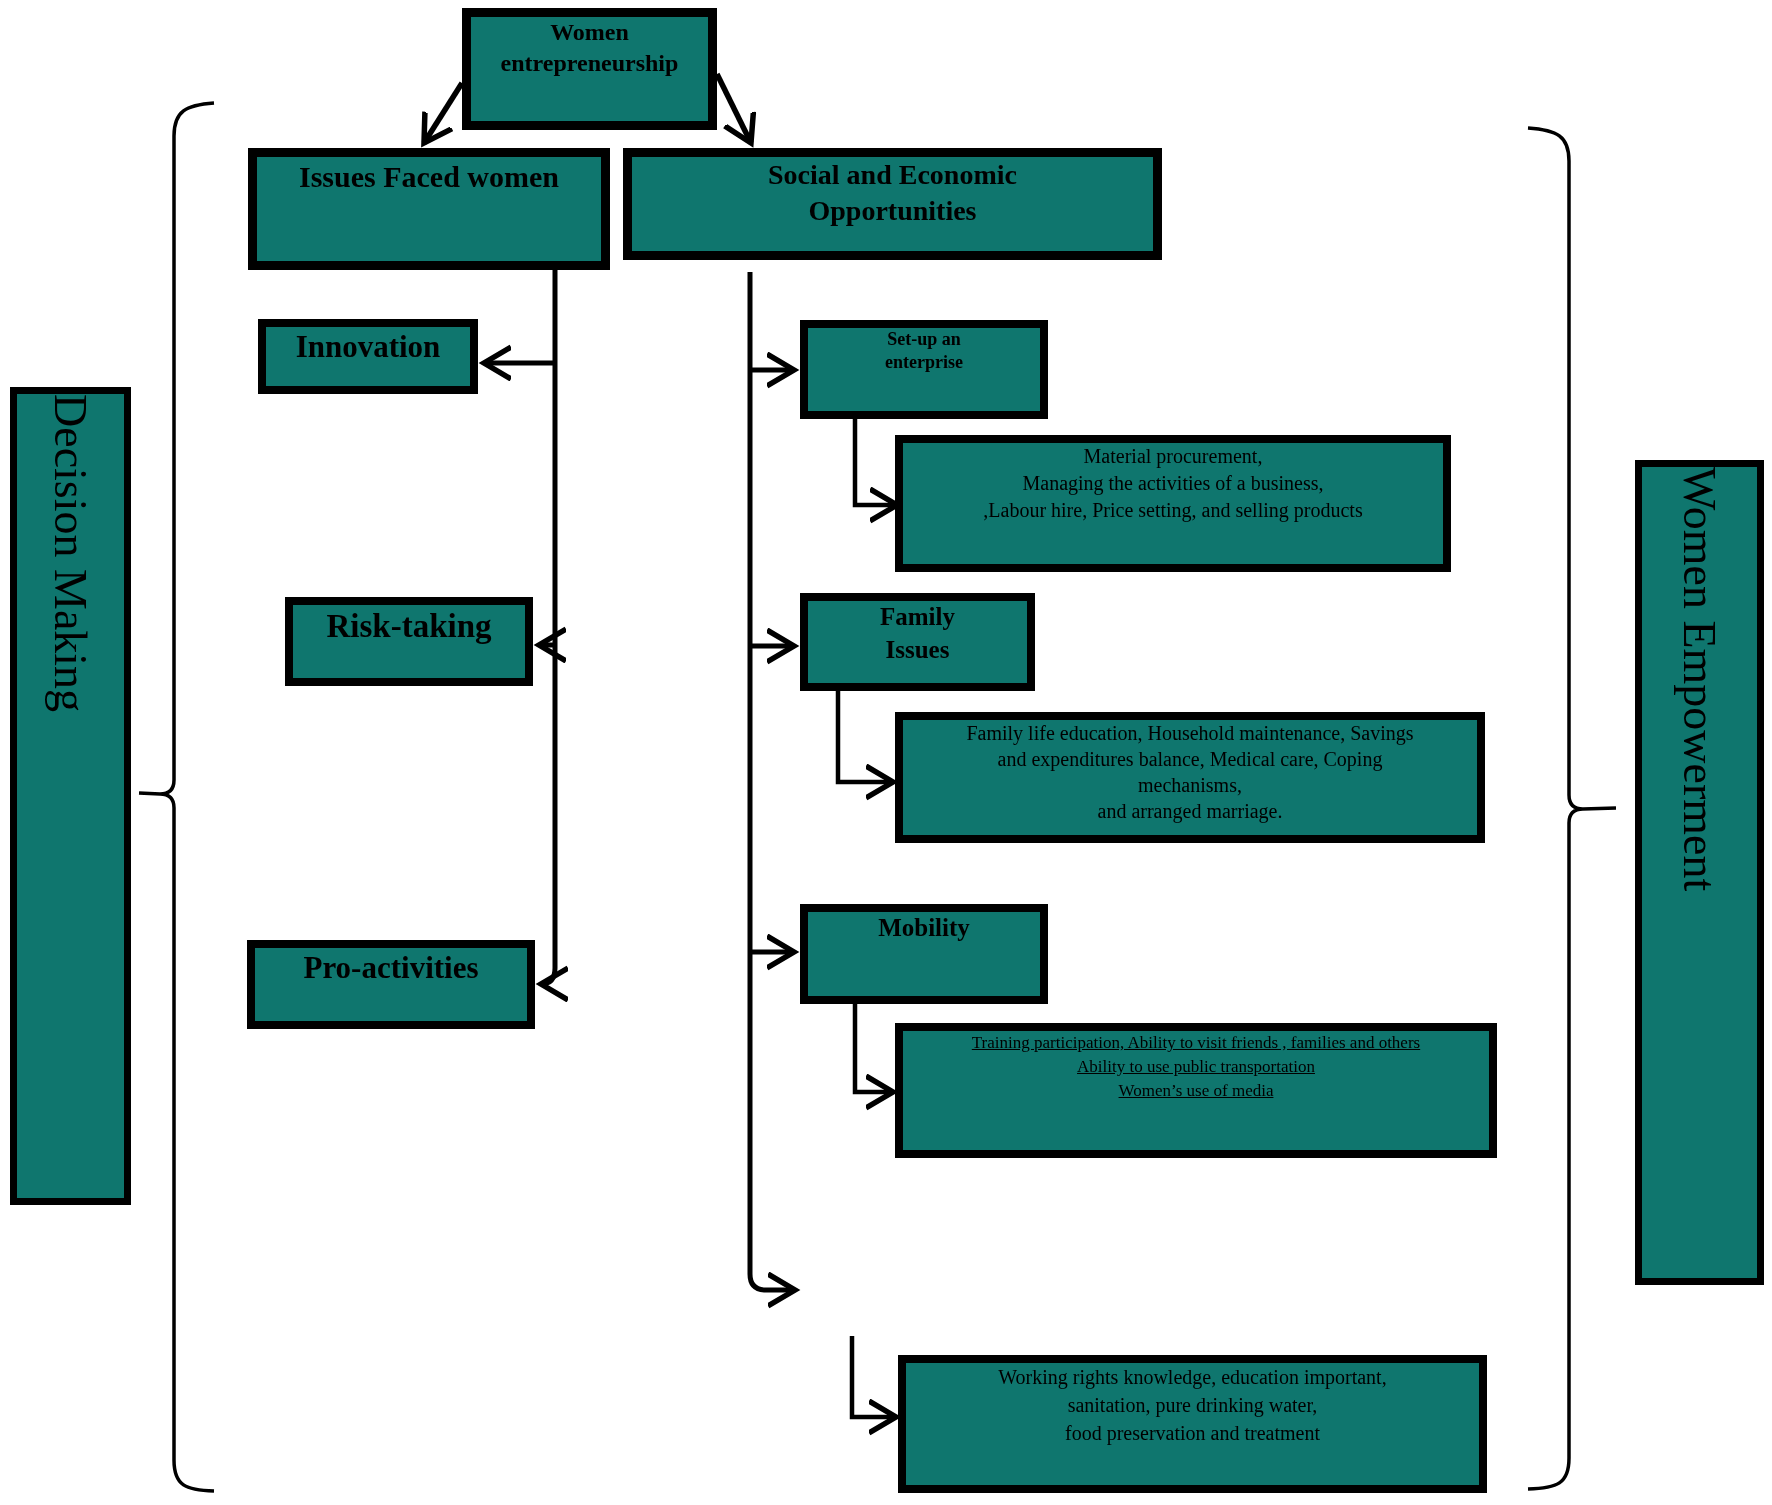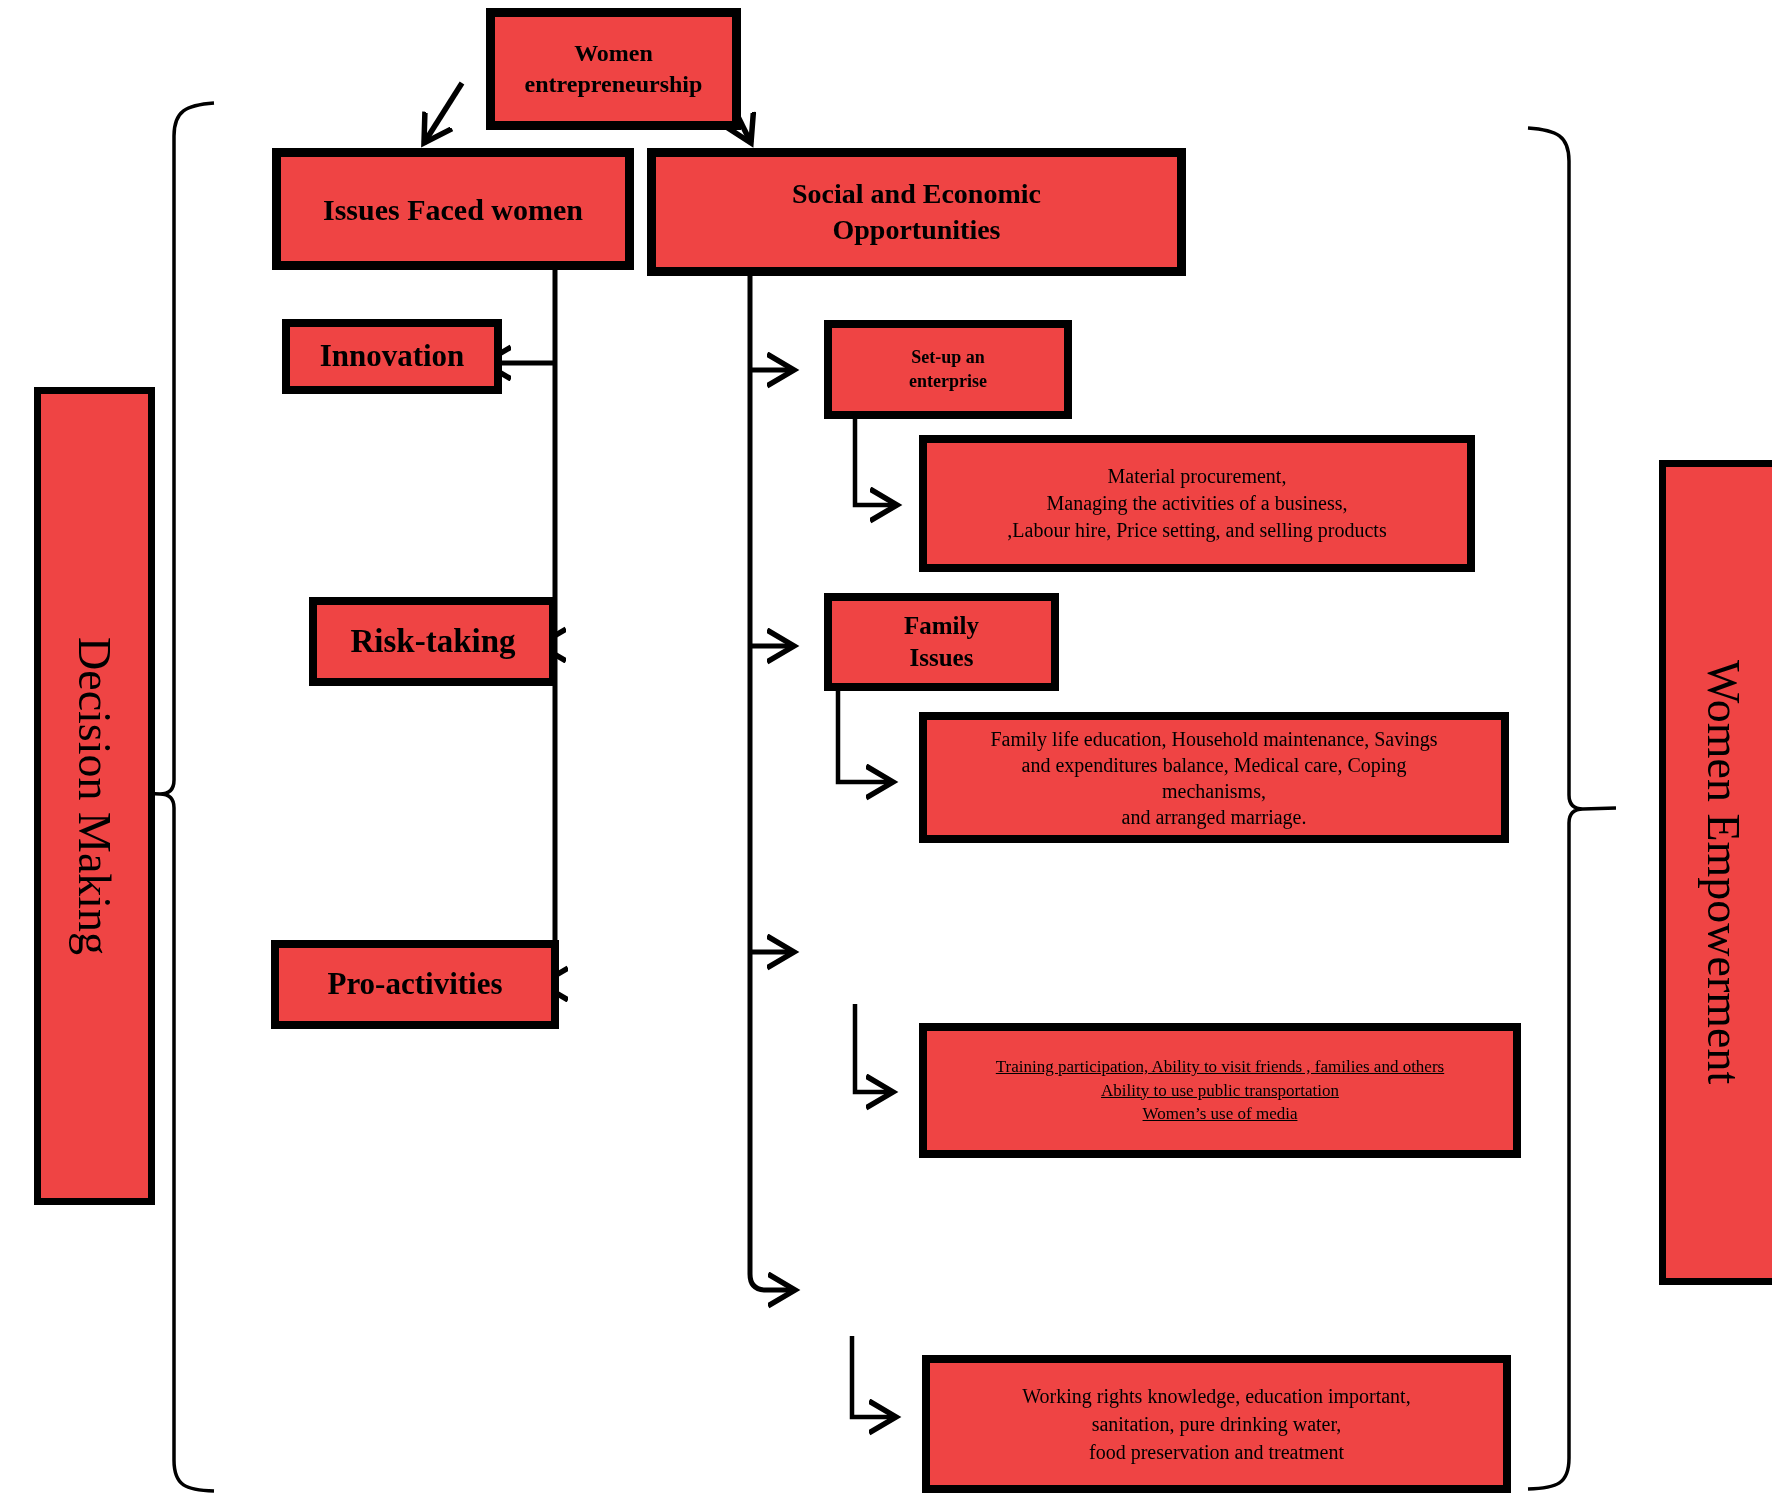--- a/index.html
+++ b/index.html
@@ -9,34 +9,33 @@
     background:#ffffff;
     font-family:"Liberation Serif","DejaVu Serif",serif;
     color:#000;
     overflow:hidden;
   }
   #wires{position:absolute;left:0;top:0;width:1772px;height:1505px;}
   .box{
     position:absolute;
     box-sizing:border-box;
     border:8px solid #000;
-    background:#ef4444;
+    background:#0f766e;
     display:flex;
-    align-items:center;
+    align-items:flex-start;
     justify-content:center;
     text-align:center;
     line-height:1.3;
-    margin-left:24px;
   }
   .multiline{white-space:pre-line;}
   .bold{font-weight:bold;}
   
   .root        {left:462px; top:8px;    width:255px; height:122px; border-width:9px; font-size:24px;}
   .issues      {left:248px; top:148px;  width:362px; height:122px; border-width:9px; font-size:30px;}
-  .social      {left:623px; top:148px;  width:539px; height:128px; border-width:9px; font-size:28px;}
+  .social      {left:623px; top:148px;  width:539px; height:112px; border-width:9px; font-size:28px;}
   .innovation  {left:258px; top:319px;  width:220px; height:75px;  font-size:31px;}
   .risk        {left:285px; top:597px;  width:248px; height:89px;  font-size:33px;}
   .pro         {left:247px; top:940px;  width:288px; height:89px;  font-size:31px;}
   .setup       {left:800px; top:320px;  width:248px; height:99px;  font-size:18px;}
   .family      {left:800px; top:593px;  width:235px; height:98px;  font-size:25px;}
   .mobility    {left:800px; top:904px;  width:248px; height:100px; font-size:25px;}
   .knowledge   {left:800px; top:1239px; width:248px; height:97px;  font-size:25px;}
   .detail1     {left:895px; top:435px;  width:556px; height:137px; font-size:20px; line-height:1.35;}
   .detail2     {left:895px; top:712px;  width:590px; height:131px; font-size:20px; line-height:1.3; overflow:hidden;}
   .detail3     {left:895px; top:1023px; width:602px; height:135px; font-size:17px; line-height:1.4;text-decoration:underline;}
@@ -127,20 +126,23 @@
 and expenditures balance,  Medical care, Coping
 mechanisms,
 and arranged marriage.</span>
   </div>
 
   <div class="box family bold multiline">
     <span>Family
 Issues</span>
   </div>
 
+  <div class="box mobility bold">
+    <span>Mobility</span>
+  </div>
 
   <div class="box detail3 multiline">
     <span>Training participation, Ability to visit friends , families and others
 Ability to use public transportation
 Women’s use of media</span>
   </div>
 
 
   <div class="box detail4 multiline">
     <span>Working rights knowledge, education important,

